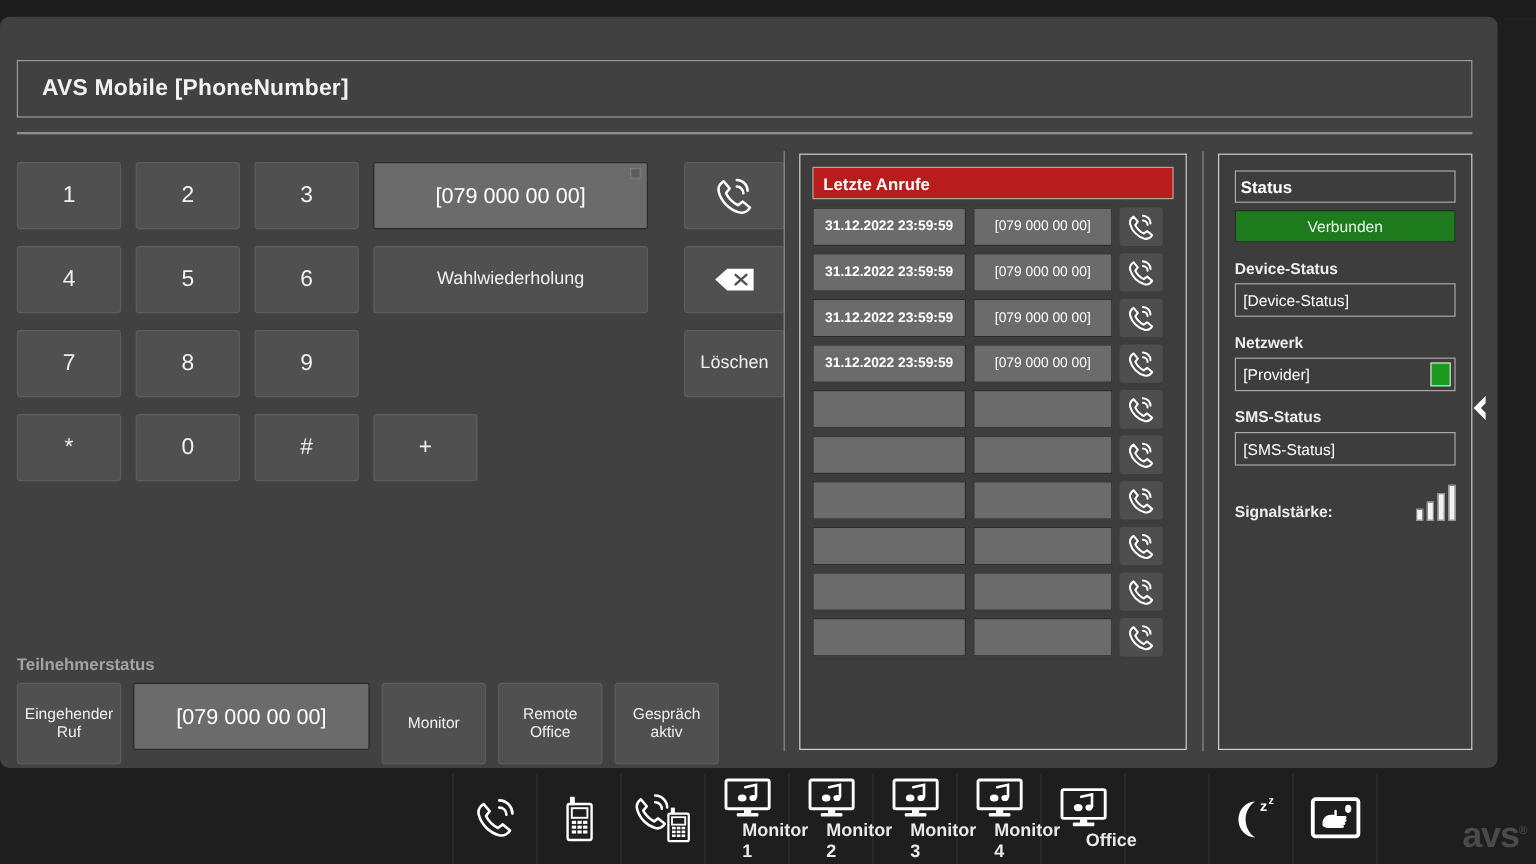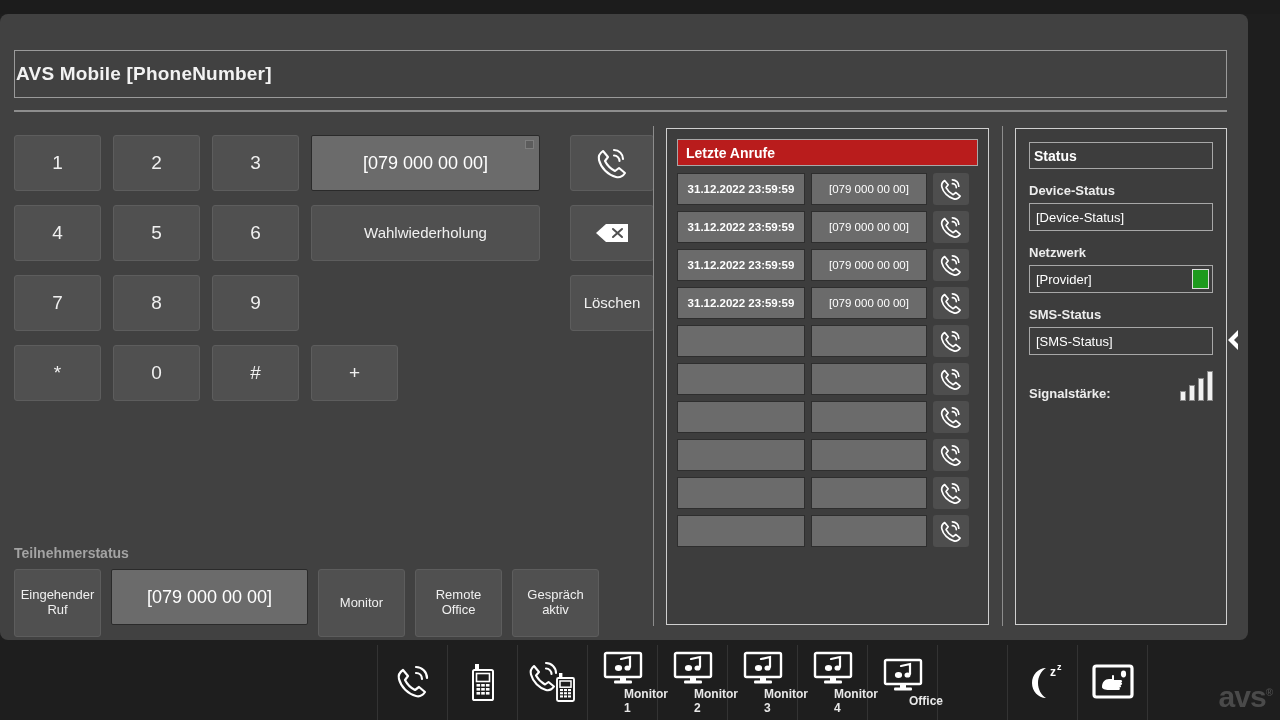--- a/index.html
+++ b/index.html
@@ -18,21 +18,21 @@
   .app-window {
     position: absolute; left: 0; top: 14px; width: 1248px; height: 626px;
     background: #414141;
     border-radius: 8px;
   }
 
   
   .titlebar {
     position: absolute; left: 14px; top: 36px; width: 1213px; height: 48px;
     background: #414141; border: 1px solid #9a9a9a;
-    display: flex; align-items: center; padding-left: 1px;
+    display: flex; align-items: center; padding-left: 20px;
   }
   .titlebar .title {
     color: #f2f2f2; font-size: 19px; font-weight: bold; letter-spacing: .2px;
   }
   .title-sep { position:absolute; left:14px; top:96px; width:1213px; height:2px; background:#8d8d8d; }
 
   
   .keypad { position: absolute; left: 14px; top: 121px; }
   .btn {
     background: #505050; border: 1px solid #5d5d5d; border-radius: 3px;
@@ -142,21 +142,21 @@
   .taskbar {
     position:absolute; left:0; top:645px; width:1280px; height:75px;
     background:#1e1e1e; display:flex; align-items:stretch;
   }
   .tb-spacer { width:378px; border-right:1px solid #333; }
   .tb-item {
     width:70px; border-right:1px solid #333;
     display:flex; flex-direction:column; align-items:center; justify-content:center;
     gap:2px; cursor:pointer;
   }
-  .tb-item .lbl { color:#e8e8e8; font-size:12px; font-weight:bold;padding-left:47px; }
+  .tb-item .lbl { color:#e8e8e8; font-size:15px; font-weight:bold;padding-left:47px; }
   .tb-gap { width:70px; border-right:1px solid #333; }
   .tb-tail { flex:1; display:flex; align-items:flex-end; justify-content:flex-end;
              padding:0 8px 6px 0; }
   .avs-logo { color:#4a4a4a; font-size:30px; font-weight:bold; letter-spacing:-1px; }
   .avs-logo sup { font-size:10px; vertical-align:super; }
 
   svg { display:block; }
 </style>
 </head>
 <body>
@@ -366,20 +366,21 @@
                   <path d="M20 9.5 C23 9.5 25.5 12 25.5 15"></path>
                 </svg>
               </span>
             </div>
           </div>
         </div>
     </div>
 
     <div class="status-panel">
       <div class="status-head">Status</div>
+      <div class="connected-btn">Verbunden</div>
 
       <div class="st-label">Device-Status</div>
       <div class="st-field">
         <span>[Device-Status]</span>
       </div>
 
       <div class="st-label">Netzwerk</div>
       <div class="st-field">
         <span>[Provider]</span>
         <span class="net-chip"></span>

